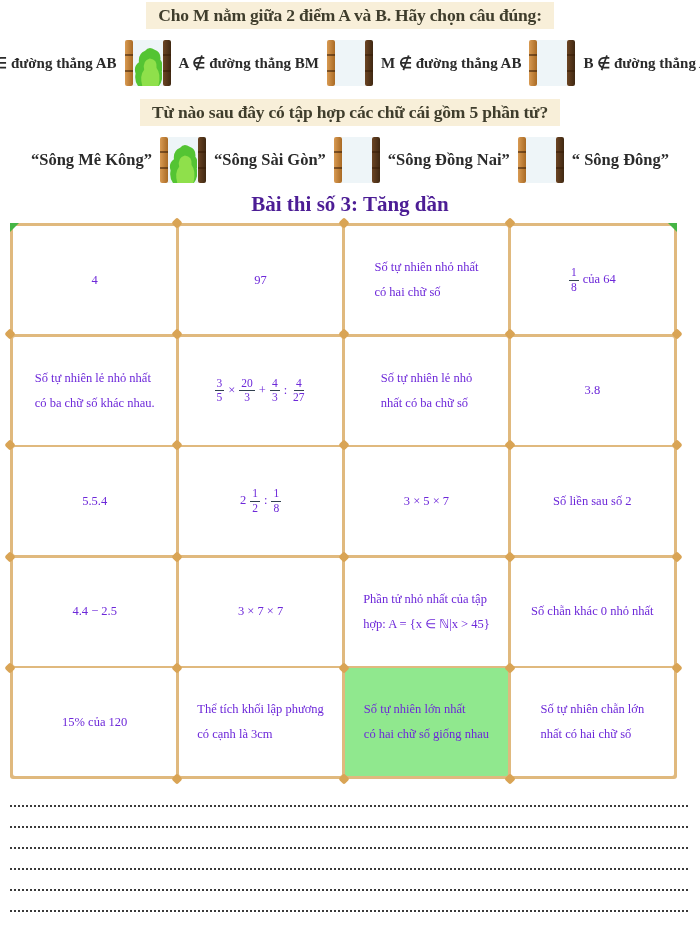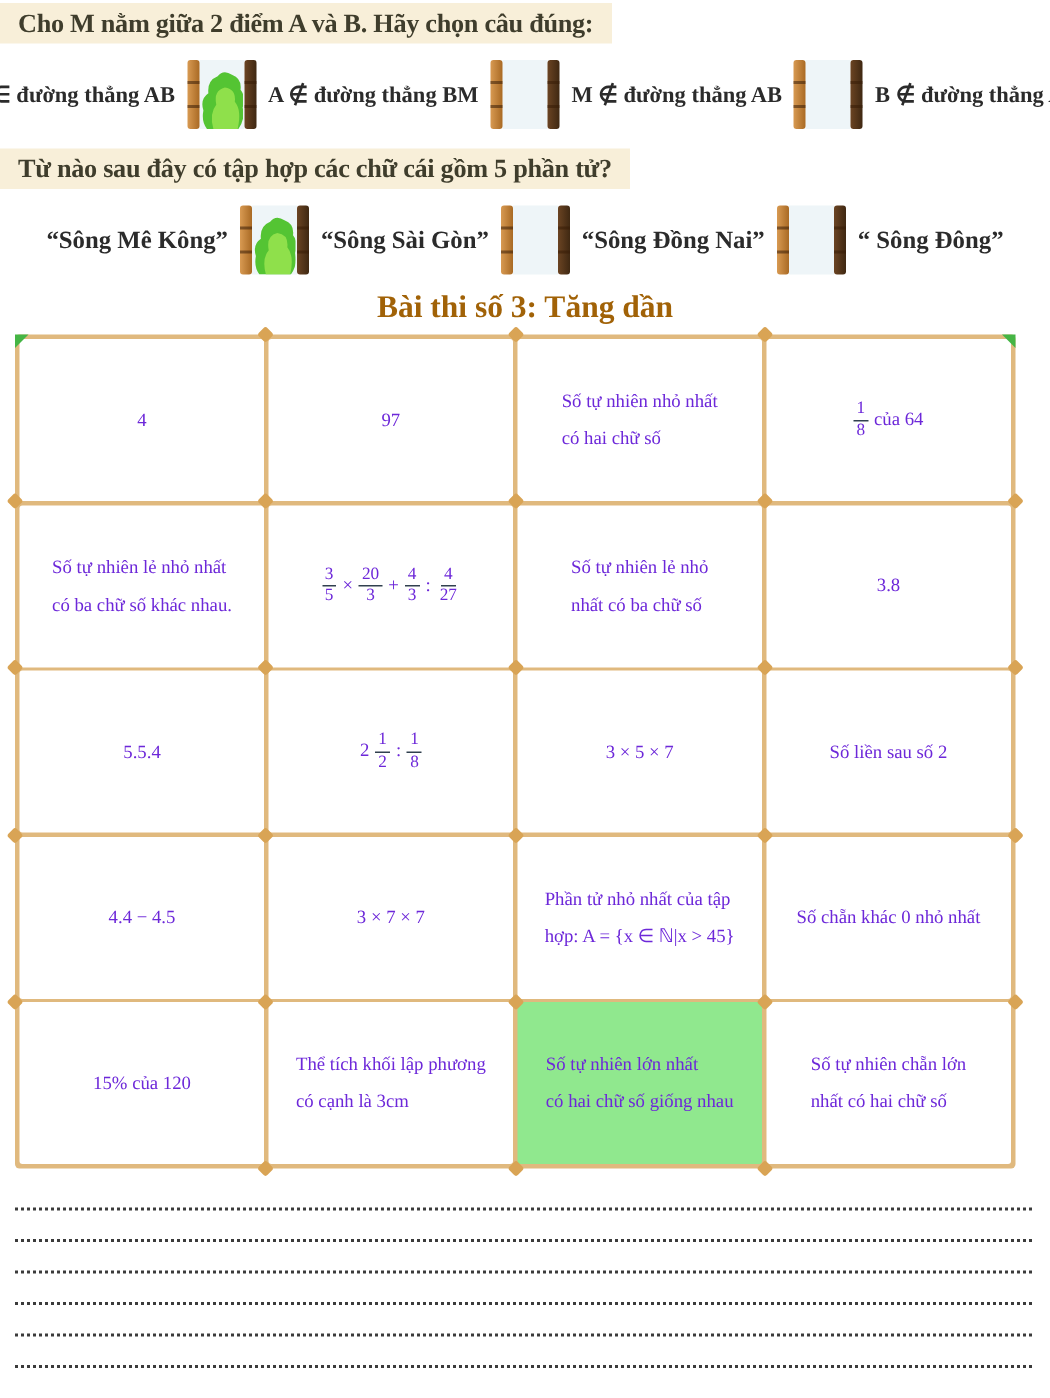--- a/index.html
+++ b/index.html
@@ -1,40 +1,40 @@
 <!DOCTYPE html>
 <html><head>
 <meta charset="utf-8">
 <style>
   html,body{margin:0;padding:0;background:#fff;}
   body{width:700px;height:932px;font-family:"Liberation Serif", serif;color:#2e2e2e;overflow:hidden;}
 
   
-  .qbar{display:flex;justify-content:flex-start;}
+  .qbar{display:flex;justify-content:center;}
   .qbar .qtext{background:#f8efd9;color:#3f3d2c;font-size:17.5px;font-weight:600;
     padding:3px 12px;letter-spacing:-0.2px;white-space:nowrap;}
   .qbar1{margin-top:2px;}
   .qbar2{margin-top:12px;border-radius:13px;}
 
   
   .opt-row{display:flex;align-items:center;justify-content:center;margin-top:10px;height:48px;}
   .opt-row .opt{font-size:15px;font-weight:600;color:#2b2b2b;white-space:nowrap;padding:0 5px;}
   .opt-row.row2 .opt{font-size:16.5px;}
   .marker{display:flex;align-items:stretch;height:46px;margin:0 3px;}
   .stick{width:8px;border-radius:2px;position:relative;}
   .stick.light{background:linear-gradient(90deg,#d89a52,#a96a24);}
   .stick.dark{background:linear-gradient(90deg,#6b4423,#3f2812);}
   .stick::before,.stick::after{content:"";position:absolute;left:0;right:0;height:2px;background:rgba(55,28,5,.55);}
   .stick::before{top:30%;}
   .stick::after{top:66%;}
   .slot-gap{width:30px;background:#eef5f8;display:flex;align-items:flex-end;justify-content:center;}
   .plant-svg{display:block;}
 
   
-  .page-title{margin:8px 0 6px 0;text-align:center;font-size:21px;font-weight:bold;color:#a16207;}
+  .page-title{margin:8px 0 6px 0;text-align:center;font-size:21px;font-weight:bold;color:#4c1d95;}
 
   
   .grid-wrap{position:relative;width:667px;margin:6px 0 0 10px;}
   .grid{display:grid;grid-template-columns:repeat(4,1fr);grid-template-rows:repeat(5,1fr);
     height:556px;background:#e0b97e;padding:3px;gap:2.5px;border-radius:3px;box-sizing:border-box;}
   .cell{background:#fff;display:flex;align-items:center;justify-content:center;
     font-size:12.5px;color:#6d28d9;border-radius:2px;padding:4px 8px;box-sizing:border-box;}
   .cell .txt{display:inline-block;text-align:left;line-height:2.0;}
   .cell.single .txt{text-align:center;}
   .cell.hl{background:#90e88e;}
@@ -194,21 +194,21 @@
             </span>
           </span>
         </div>
         <div class="cell single">
           <span class="txt">3 × 5 × 7</span>
         </div>
         <div class="cell single">
           <span class="txt">Số liền sau số 2</span>
         </div>
         <div class="cell single">
-          <span class="txt">4.4 − 4.5</span>
+          <span class="txt">4.4 − 2.5</span>
         </div>
         <div class="cell single">
           <span class="txt">3 × 7 × 7</span>
         </div>
         <div class="cell">
           <span class="txt">Phần tử nhỏ nhất của tập<br>hợp: A = {x ∈ ℕ|x &gt; 45}</span>
         </div>
         <div class="cell single">
           <span class="txt">Số chẵn khác 0 nhỏ nhất</span>
         </div>

